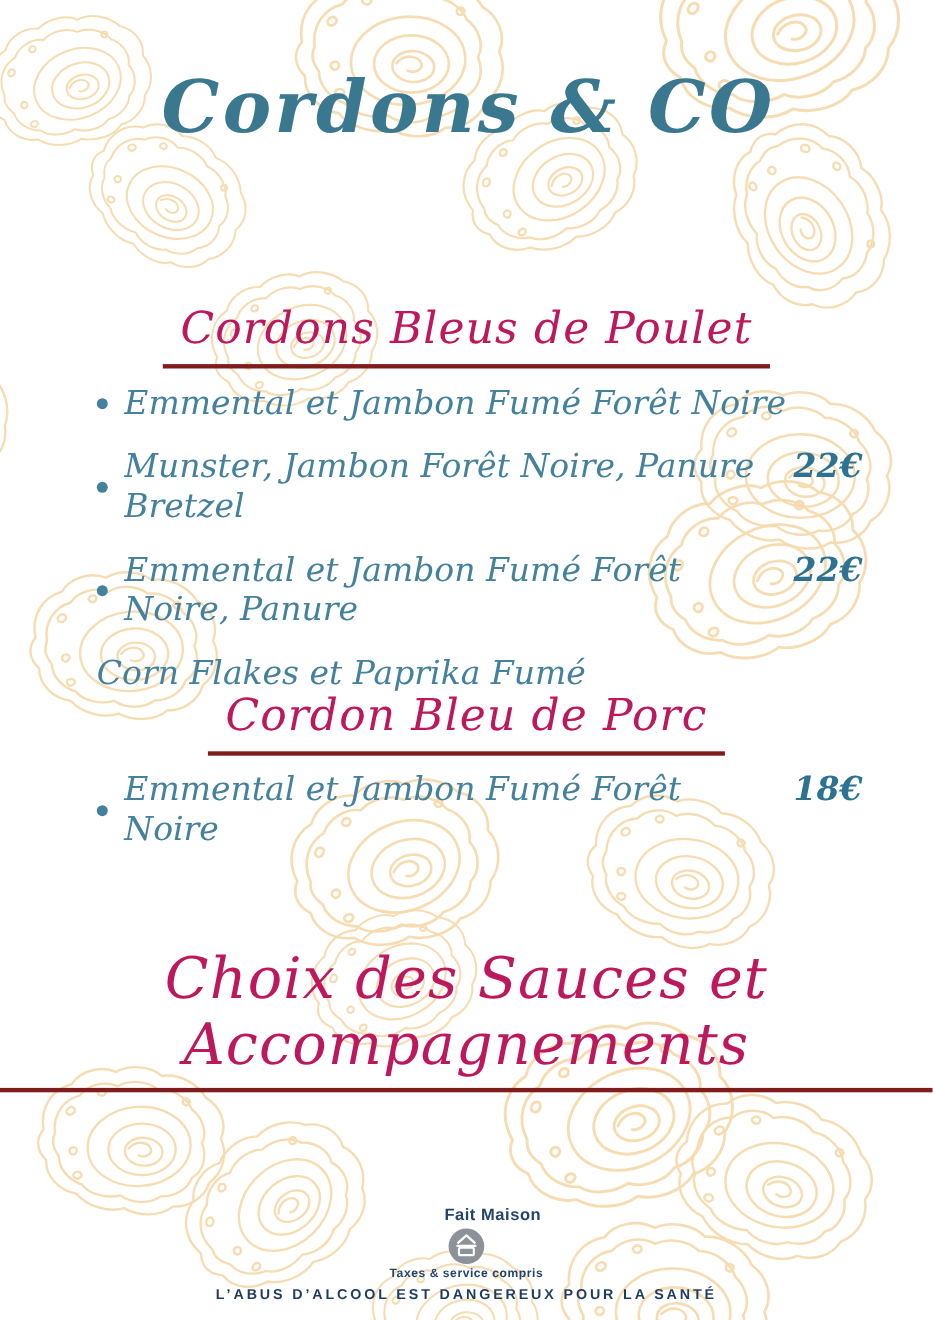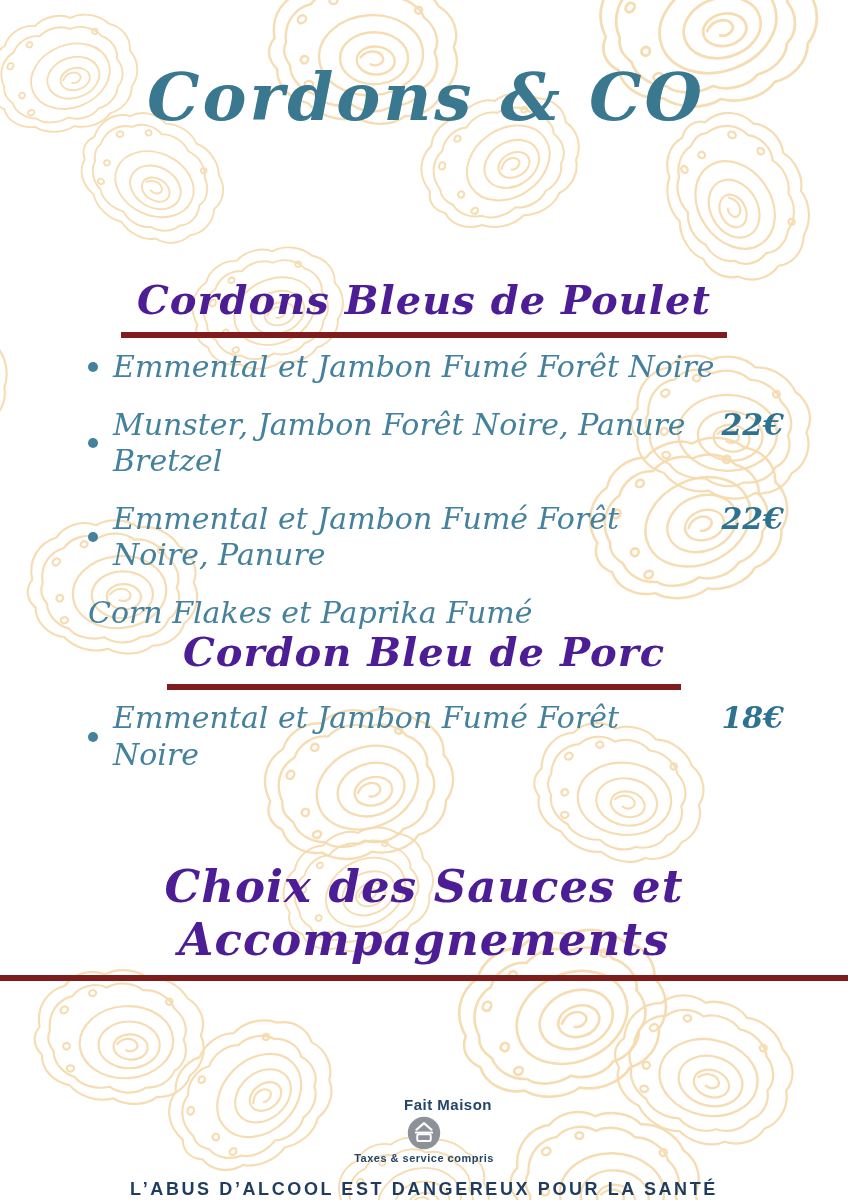--- a/index.html
+++ b/index.html
@@ -32,31 +32,31 @@
     color: #39788f;
   }
   .section-head {
     position: absolute;
     left: 0; right: 0;
     text-align: center;
   }
   .section-head .head-inner {
     display: inline-block;
     font-size: 40px;
-    font-weight: 700;
-    font-style: italic;
-    color: #4c1d95;
+    font-weight: 400;
+    font-style: italic;
+    color: #be185d;
     letter-spacing: 1px;
     padding: 0 16px 9px 16px;
-    border-bottom: 6px solid #7f1d1d;
+    border-bottom: 4px solid #7f1d1d;
   }
   .sec1-head { top: 276px; }
   .sec2-head { top: 628px; }
   .sec3-head { top: 860px; }
-  .sec3-head .head-inner { font-size: 45px; }
+  .sec3-head .head-inner { font-size: 52px; }
 
   .item-list {
     position: absolute;
     left: 88px; right: 64px;
   }
   .list1 { top: 349px; }
   .list2 { top: 700px; }
   .item-row {
     display: flex;
     align-items: baseline;
@@ -122,22 +122,22 @@
     letter-spacing: 0.5px;
     padding-left: 48px;
   }
   .fm-icon-wrap { margin: 2px auto 1px auto; width: 36px; height: 36px; }
   .taxes-label {
     font-size: 11px;
     font-weight: 700;
     letter-spacing: 0.5px;
   }
   .warning-label {
-    margin-top: 15px;
-    font-size: 18px;
+    margin-top: 5px;
+    font-size: 13px;
     font-weight: 700;
     letter-spacing: 2.6px;
     color: #1e3c5f;
   }
 </style>
 </head>
 <body>
 
 <div class="page">
 

